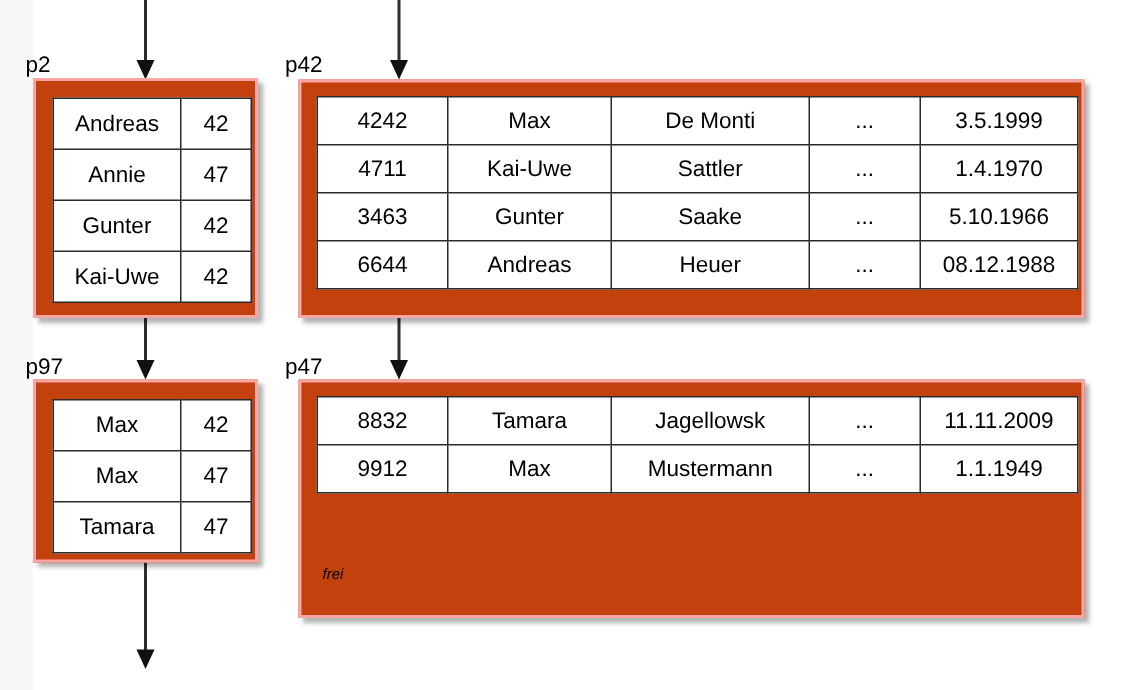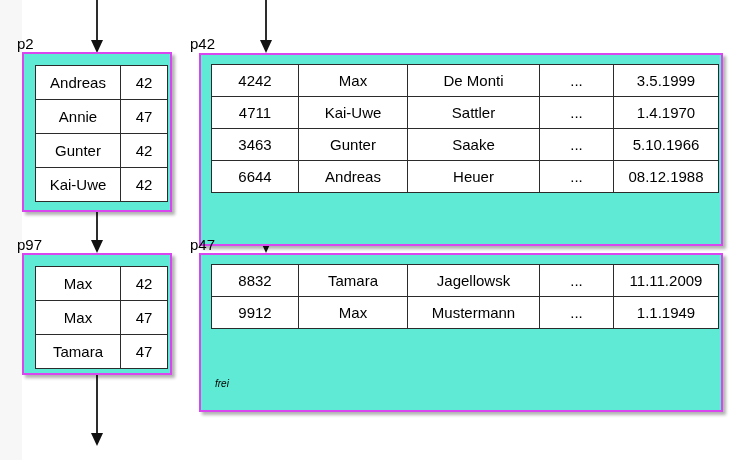--- a/index.html
+++ b/index.html
@@ -22,22 +22,22 @@
     left: 0;
     top: 0;
     width: 22px;
     height: 460px;
     background: #f7f7f7;
   }
 
   
   .page {
     position: absolute;
-    background: #5eead4;
-    border: 2px solid #d946ef;
+    background: #c2410c;
+    border: 2px solid #fca5a5;
     box-shadow: 3px 3px 3px rgba(0,0,0,0.30);
     box-sizing: border-box;
   }
   .page-label {
     position: absolute;
     font-size: 15px;
     font-weight: 400;
     color: #000000;
     letter-spacing: 0px;
     line-height: 1;
@@ -145,21 +145,21 @@
         </tr>
         <tr>
           <td class="c-name">Kai-Uwe</td>
           <td class="c-age">42</td>
         </tr>
       </tbody>
     </table>
   </div>
 
   <div class="page-label" style="left:190px; top:36px;">p42</div>
-  <div class="page" style="left:199px; top:53px; width:524px; height:193px;">
+  <div class="page" style="left:199px; top:53px; width:524px; height:159px;">
     <table class="grid wide-tbl" style="left:10px; top:9px;">
       <tbody>
         <tr>
           <td class="c-id">4242</td>
           <td class="c-first">Max</td>
           <td class="c-last">De Monti</td>
           <td class="c-etc">...</td>
           <td class="c-date">3.5.1999</td>
         </tr>
         <tr>

